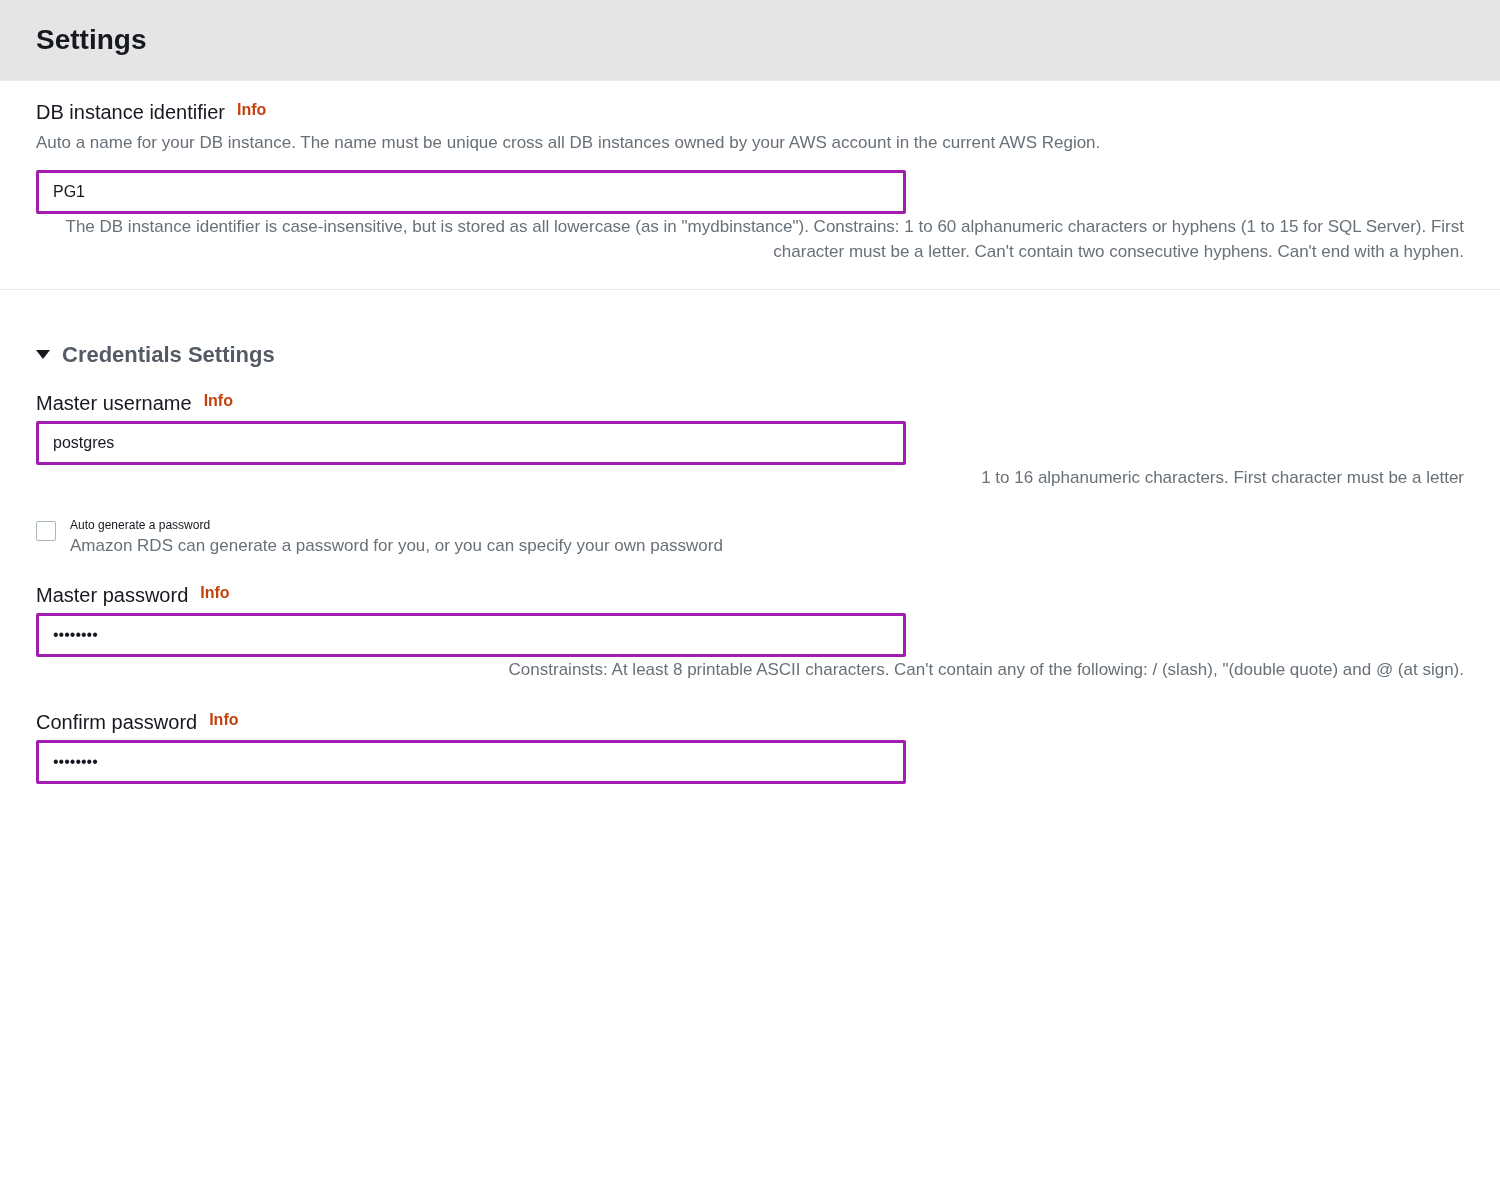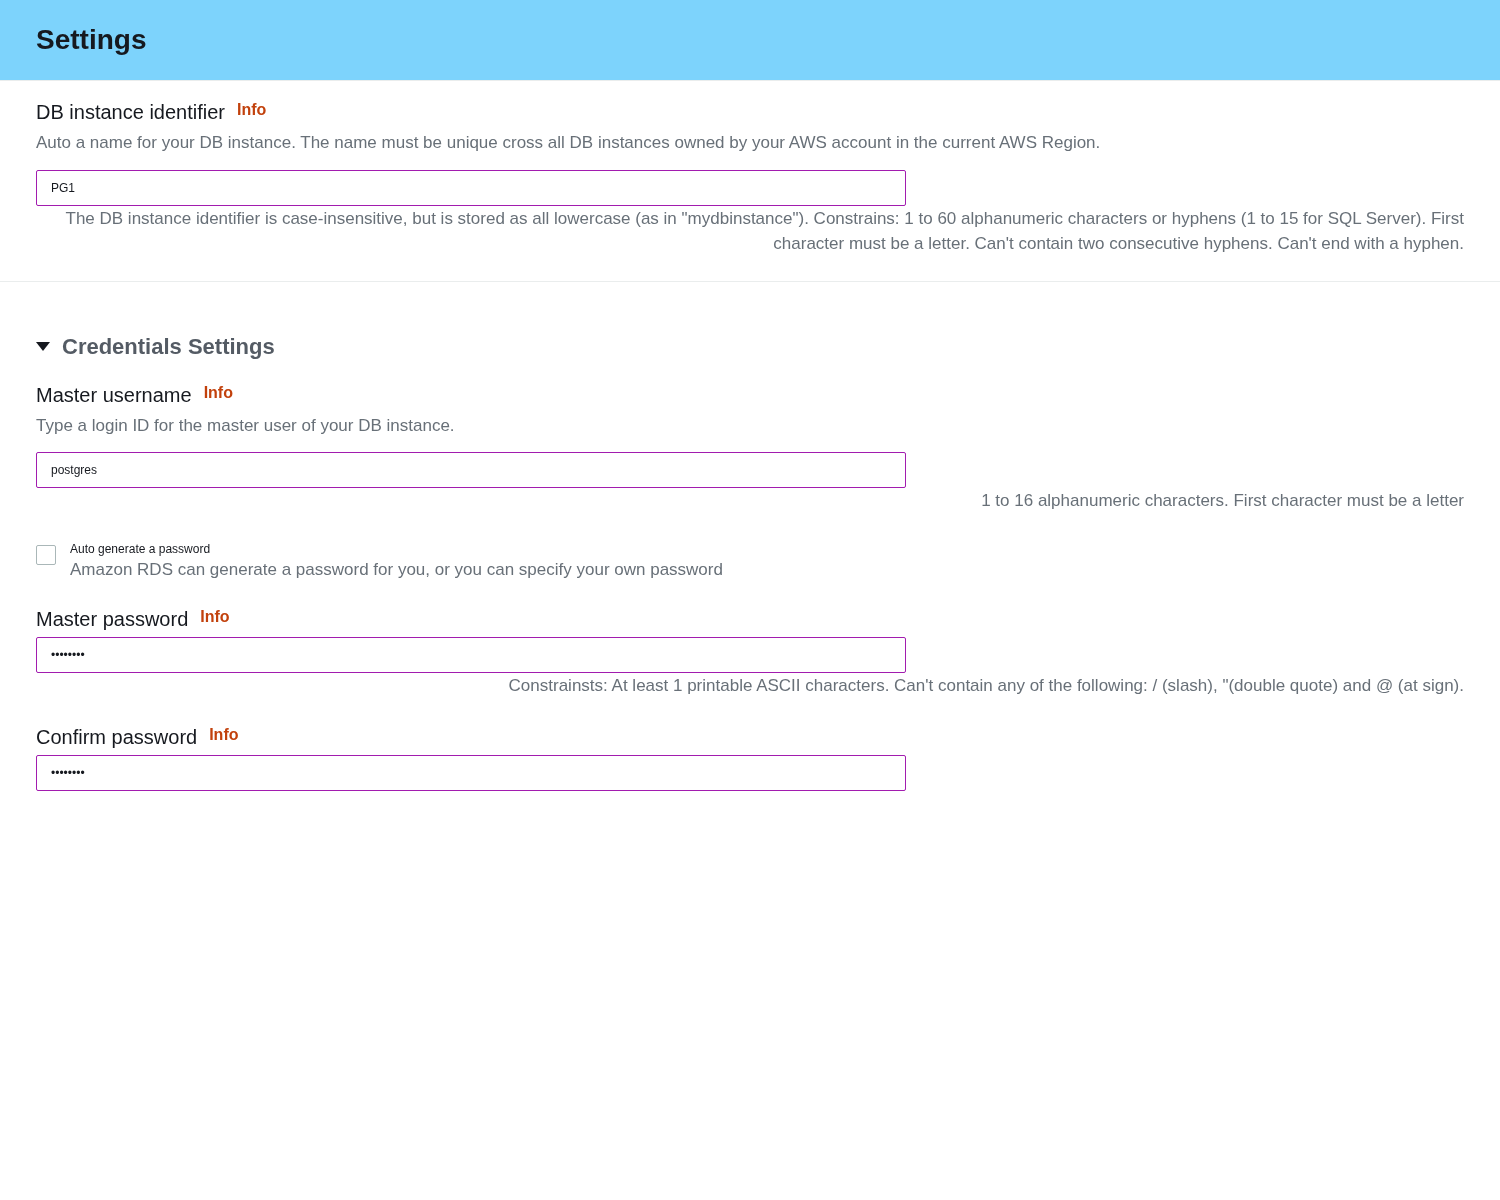--- a/index.html
+++ b/index.html
@@ -7,21 +7,21 @@
       margin: 0;
       padding: 0;
     }
     body {
       font-family: "Amazon Ember", "Helvetica Neue", Helvetica, Arial, sans-serif;
       color: #16191f;
       background: #ffffff;
       font-size: 14px;
     }
     .header-bar {
-      background: #7dd3fc;
+      background: #e5e5e5;
       padding: 24px 36px;
       border-bottom: 1px solid #eaeded;
     }
     .header-title {
       font-size: 28px;
       font-weight: 700;
       color: #16191f;
     }
     .section {
       padding: 20px 36px 24px 36px;
@@ -56,22 +56,22 @@
     .field-hint {
       font-size: 17px;
       color: #687078;
       line-height: 1.5;
       text-align: right;
     }
     .text-input {
       width: 100%;
       max-width: 870px;
       padding: 10px 14px;
-      font-size: 12px;
-      border: 1px solid #a21caf;
+      font-size: 16px;
+      border: 3px solid #a21caf;
       border-radius: 2px;
       color: #16191f;
       font-family: inherit;
     }
     .collapsible-header {
       display: flex;
       align-items: center;
       gap: 12px;
       margin-bottom: 24px;
       cursor: pointer;
@@ -143,40 +143,39 @@
   <div class="collapsible-header">
     <span class="caret-icon"></span>
     <span class="collapsible-title">Credentials Settings</span>
   </div>
 
   <div class="field-group">
     <div class="field-label-row">
       <span class="field-label">Master username</span>
       <span class="info-link">Info</span>
     </div>
-    <div class="field-description">Type a login ID for the master user of your DB instance.</div>
     <input type="text" class="text-input" value="postgres" style="">
     <div class="field-hint">1 to 16 alphanumeric characters. First character must be a letter</div>
   </div>
 
   <div class="checkbox-row">
     <div class="checkbox-box"></div>
     <div class="checkbox-content">
       <div class="checkbox-label">Auto generate a password</div>
       <div class="checkbox-desc">Amazon RDS can generate a password for you, or you can specify your own password</div>
     </div>
   </div>
 
   <div class="field-group">
     <div class="field-label-row">
       <span class="field-label">Master password</span>
       <span class="info-link">Info</span>
     </div>
     <input type="password" class="text-input" value="••••••••" style="">
-    <div class="field-hint">Constrainsts: At least 1 printable ASCII characters. Can't contain any of the following: / (slash), "(double quote) and @ (at sign).</div>
+    <div class="field-hint">Constrainsts: At least 8 printable ASCII characters. Can't contain any of the following: / (slash), "(double quote) and @ (at sign).</div>
   </div>
 
   <div class="field-group">
     <div class="field-label-row">
       <span class="field-label">Confirm password</span>
       <span class="info-link">Info</span>
     </div>
     <input type="password" class="text-input" value="••••••••" style="">
   </div>
 </div>

